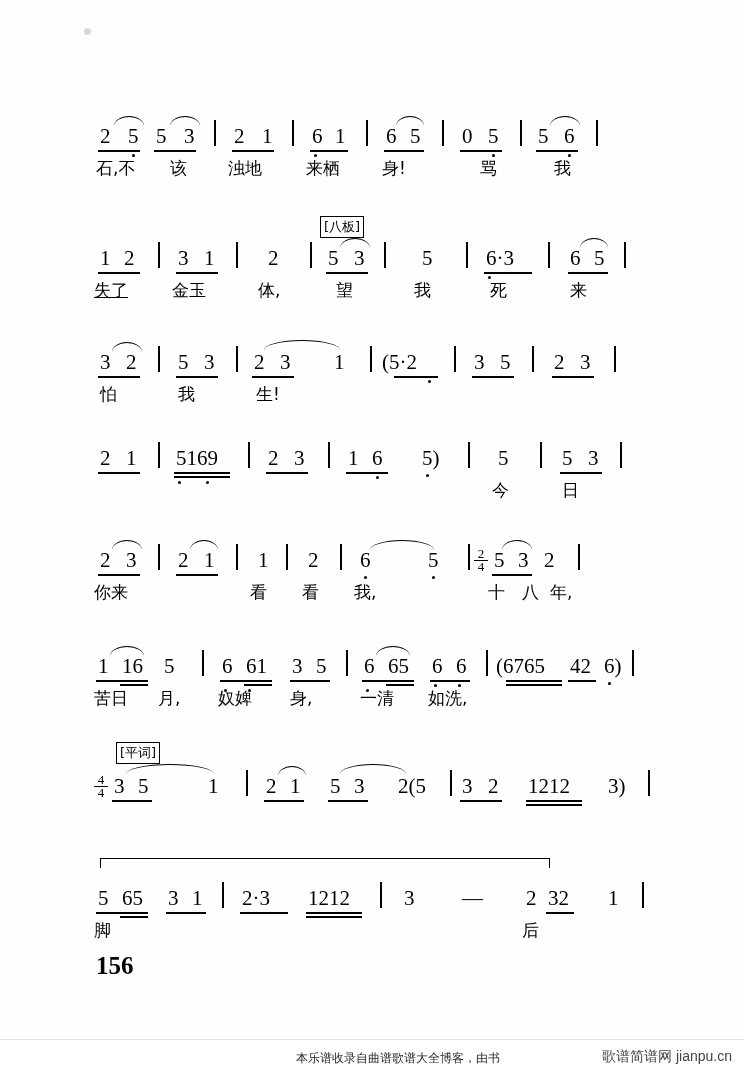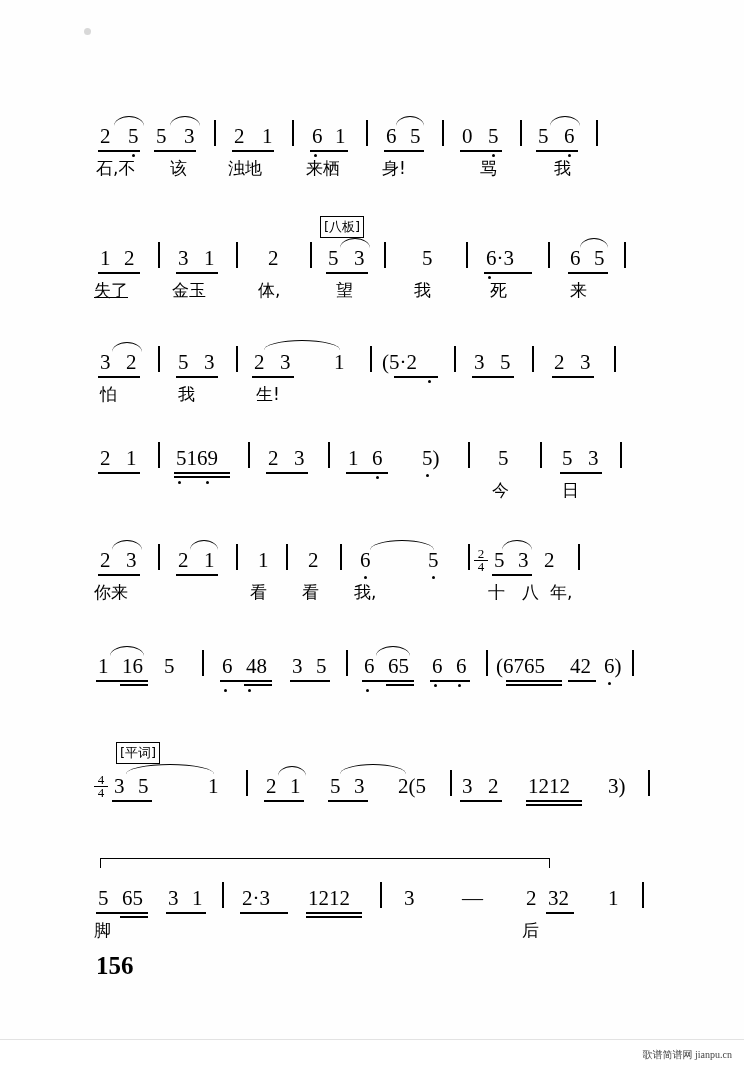--- a/index.html
+++ b/index.html
@@ -149,22 +149,22 @@
     top: 1050px;
     font-family: "DejaVu Sans", sans-serif;
     font-size: 12px;
     color: #2a2a2a;
     white-space: nowrap;
   }
   .watermark {
     position: absolute;
     right: 12px;
     top: 1048px;
-    font-family: Liberation Serif, serif;
-    font-size: 10px;
+    font-family: Liberation Sans, sans-serif;
+    font-size: 14px;
     color: #444;
     white-space: nowrap;
   }
 </style>
 </head>
 <body>
 
 <div class="page">
 
   <div class="corner-dot"></div>
@@ -416,21 +416,21 @@
       <div class="slur" style="left:18px; top:-2px; width:34px;"></div>
       <div class="n" style="left:6px; top:8px;">1</div>
       <div class="n" style="left:30px; top:8px;">16</div>
       <div class="beam" style="left:4px; top:32px; width:52px;"></div>
       <div class="beam2" style="left:28px; top:36px; width:28px;"></div>
 
       <div class="n" style="left:72px; top:8px;">5</div>
       <div class="bar" style="left:110px;"></div>
 
       <div class="n" style="left:130px; top:8px;">6</div>
-      <div class="n" style="left:154px; top:8px;">48</div>
+      <div class="n" style="left:154px; top:8px;">61</div>
       <div class="beam" style="left:128px; top:32px; width:52px;"></div>
       <div class="beam2" style="left:152px; top:36px; width:28px;"></div>
       <div class="dotdn" style="left:132px; top:41px;"></div>
       <div class="dotdn" style="left:156px; top:41px;"></div>
 
       <div class="n" style="left:200px; top:8px;">3</div>
       <div class="n" style="left:224px; top:8px;">5</div>
       <div class="beam" style="left:198px; top:32px; width:40px;"></div>
       <div class="bar" style="left:254px;"></div>
 
@@ -450,20 +450,28 @@
 
       <div class="n" style="left:404px; top:8px;">(6765</div>
       <div class="beam" style="left:414px; top:32px; width:56px;"></div>
       <div class="beam2" style="left:414px; top:36px; width:56px;"></div>
       <div class="n" style="left:478px; top:8px;">42</div>
       <div class="beam" style="left:476px; top:32px; width:28px;"></div>
       <div class="n" style="left:512px; top:8px;">6)</div>
       <div class="dotdn" style="left:516px; top:34px;"></div>
       <div class="bar" style="left:540px;"></div>
     </div>
+    <div class="lyrics-row">
+      <div class="lyr" style="left:2px; top:8px;">苦日</div>
+      <div class="lyr" style="left:66px; top:8px;">月,</div>
+      <div class="lyr" style="left:126px; top:8px;">奴婢</div>
+      <div class="lyr" style="left:198px; top:8px;">身,</div>
+      <div class="lyr" style="left:268px; top:8px;">一清</div>
+      <div class="lyr" style="left:336px; top:8px;">如洗,</div>
+    </div>
   </div>
 
   <div class="system" style="top:742px;">
     <div class="tag" style="left:24px; top:0px;">[平词]</div>
     <div class="notes-row" style="margin-top:26px;">
 
       <div class="timesig" style="left:2px; top:6px;">
         <span class="num">4</span>
         <span class="den">4</span>
       </div>
@@ -537,17 +545,18 @@
     </div>
     <div class="lyrics-row">
       <div class="lyr" style="left:2px; top:8px;">脚</div>
       <div class="lyr" style="left:430px; top:8px;">后</div>
     </div>
   </div>
 
   <div class="page-number">156</div>
 
   <div class="footer-bar"></div>
+  <div class="footer-text">本乐谱收录自曲谱歌谱大全博客，由书</div>
   <div class="watermark">
     <span>歌谱简谱网 jianpu.cn</span>
   </div>
 
 </div>
 
 </body></html>

